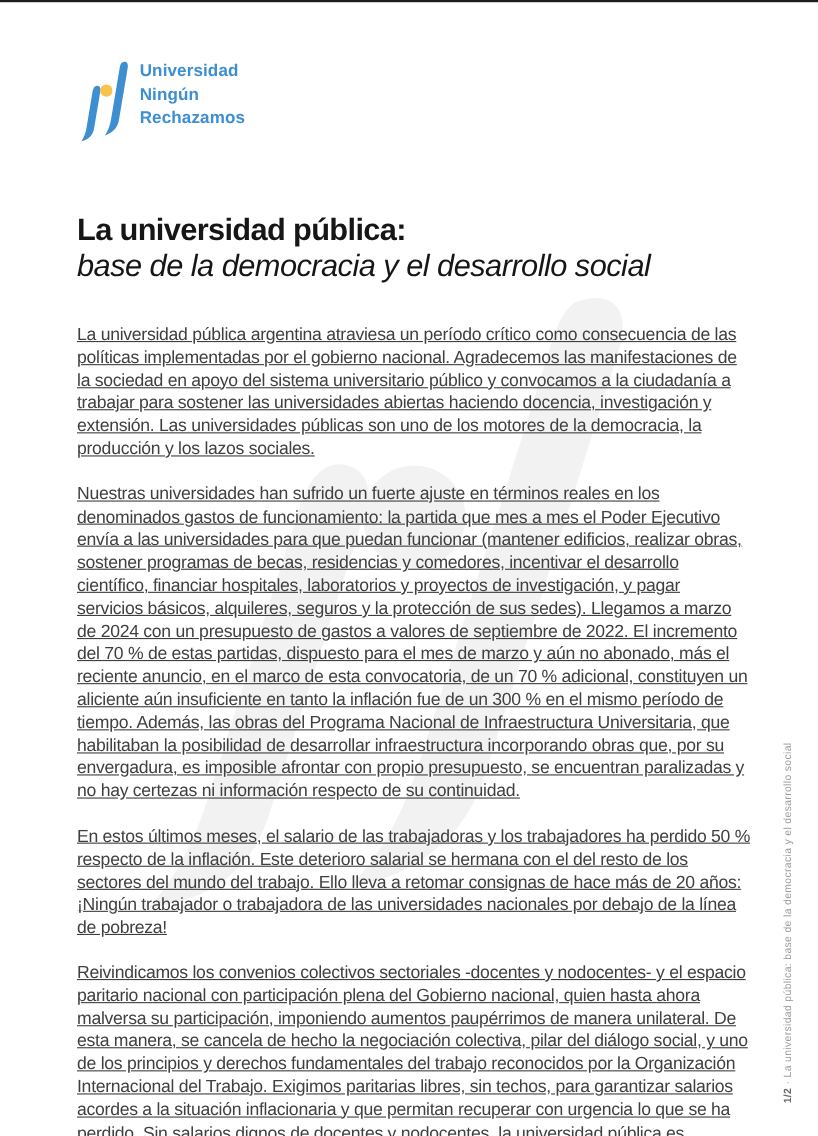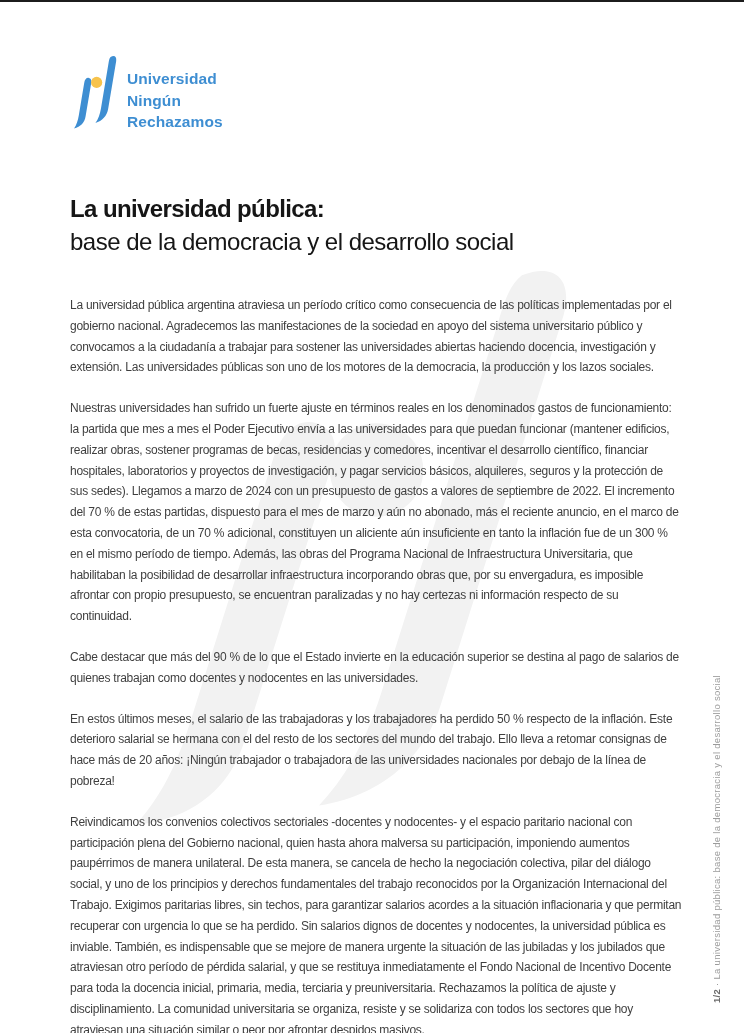--- a/index.html
+++ b/index.html
@@ -43,49 +43,49 @@
     position: absolute;
     left: 72px;
     top: 54px;
     display: flex;
     align-items: flex-start;
     gap: 9px;
     z-index: 2;
   }
   .logo-mark svg { display: block; }
   .logo-text {
-    margin-top: 14px;
     color: var(--logo_blue);
     font-weight: 700;
     font-size: 15.5px;
     line-height: 21.5px;
     letter-spacing: 0.1px;
   }
   .main {
     position: absolute;
     left: 70px;
     top: 192px;
     width: 612px;
     z-index: 1;
   }
   .doc-title {
     color: var(--title_color);
-    font-size: 24px;
+    font-size: 28px;
     line-height: 33px;
     letter-spacing: -0.6px;
     margin-bottom: 37px;
   }
   .doc-title .t1 { display: block; font-weight: 700; }
-  .doc-title .t2 { display: block; font-weight: 400; letter-spacing: -0.5px; }
+  .doc-title .t2 { display: block; font-weight: 400; letter-spacing: -0.5px; font-style: italic; }
   .body-text p {
     color: var(--body_text);
-    font-size: 12px;
+    font-size: 16px;
     line-height: 20.8px;
     letter-spacing: -0.25px;
     margin-bottom: 20px;
+    text-decoration: underline;
   }
   .spine {
     position: absolute;
     right: 22px;
     bottom: 30px;
     writing-mode: vertical-rl;
     transform: rotate(180deg);
     white-space: nowrap;
     font-size: 9.5px;
     letter-spacing: 0.3px;
@@ -128,21 +128,20 @@
   </header>
 
   <main class="main">
     <h1 class="doc-title">
       <span class="t1">La universidad pública:</span>
       <span class="t2">base de la democracia y el desarrollo social</span>
     </h1>
     <div class="body-text">
       <p>La universidad pública argentina atraviesa un período crítico como consecuencia de las políticas implementadas por el gobierno nacional. Agradecemos las manifestaciones de la sociedad en apoyo del sistema universitario público y convocamos a la ciudadanía a trabajar para sostener las universidades abiertas haciendo docencia, investigación y extensión. Las universidades públicas son uno de los motores de la democracia, la producción y los lazos sociales.</p>
       <p>Nuestras universidades han sufrido un fuerte ajuste en términos reales en los denominados gastos de funcionamiento: la partida que mes a mes el Poder Ejecutivo envía a las universidades para que puedan funcionar (mantener edificios, realizar obras, sostener programas de becas, residencias y comedores, incentivar el desarrollo científico, financiar hospitales, laboratorios y proyectos de investigación, y pagar servicios básicos, alquileres, seguros y la protección de sus sedes). Llegamos a marzo de 2024 con un presupuesto de gastos a valores de septiembre de 2022. El incremento del 70 % de estas partidas, dispuesto para el mes de marzo y aún no abonado, más el reciente anuncio, en el marco de esta convocatoria, de un 70 % adicional, constituyen un aliciente aún insuficiente en tanto la inflación fue de un 300 % en el mismo período de tiempo. Además, las obras del Programa Nacional de Infraestructura Universitaria, que habilitaban la posibilidad de desarrollar infraestructura incorporando obras que, por su envergadura, es imposible afrontar con propio presupuesto, se encuentran paralizadas y no hay certezas ni información respecto de su continuidad.</p>
-      <p>Cabe destacar que más del 90 % de lo que el Estado invierte en la educación superior se destina al pago de salarios de quienes trabajan como docentes y nodocentes en las universidades.</p>
       <p>En estos últimos meses, el salario de las trabajadoras y los trabajadores ha perdido 50 % respecto de la inflación. Este deterioro salarial se hermana con el del resto de los sectores del mundo del trabajo. Ello lleva a retomar consignas de hace más de 20 años: ¡Ningún trabajador o trabajadora de las universidades nacionales por debajo de la línea de pobreza!</p>
       <p>Reivindicamos los convenios colectivos sectoriales -docentes y nodocentes- y el espacio paritario nacional con participación plena del Gobierno nacional, quien hasta ahora malversa su participación, imponiendo aumentos paupérrimos de manera unilateral. De esta manera, se cancela de hecho la negociación colectiva, pilar del diálogo social, y uno de los principios y derechos fundamentales del trabajo reconocidos por la Organización Internacional del Trabajo. Exigimos paritarias libres, sin techos, para garantizar salarios acordes a la situación inflacionaria y que permitan recuperar con urgencia lo que se ha perdido. Sin salarios dignos de docentes y nodocentes, la universidad pública es inviable. También, es indispensable que se mejore de manera urgente la situación de las jubiladas y los jubilados que atraviesan otro período de pérdida salarial, y que se restituya inmediatamente el Fondo Nacional de Incentivo Docente para toda la docencia inicial, primaria, media, terciaria y preuniversitaria. Rechazamos la política de ajuste y disciplinamiento. La comunidad universitaria se organiza, resiste y se solidariza con todos los sectores que hoy atraviesan una situación similar o peor por afrontar despidos masivos.</p>
     </div>
   </main>
 
   <div class="spine">
     <span class="spine-num">1/2</span>
     <span class="spine-sep">·</span>
     <span class="spine-title">La universidad pública: base de la democracia y el desarrollo social</span>
   </div>

